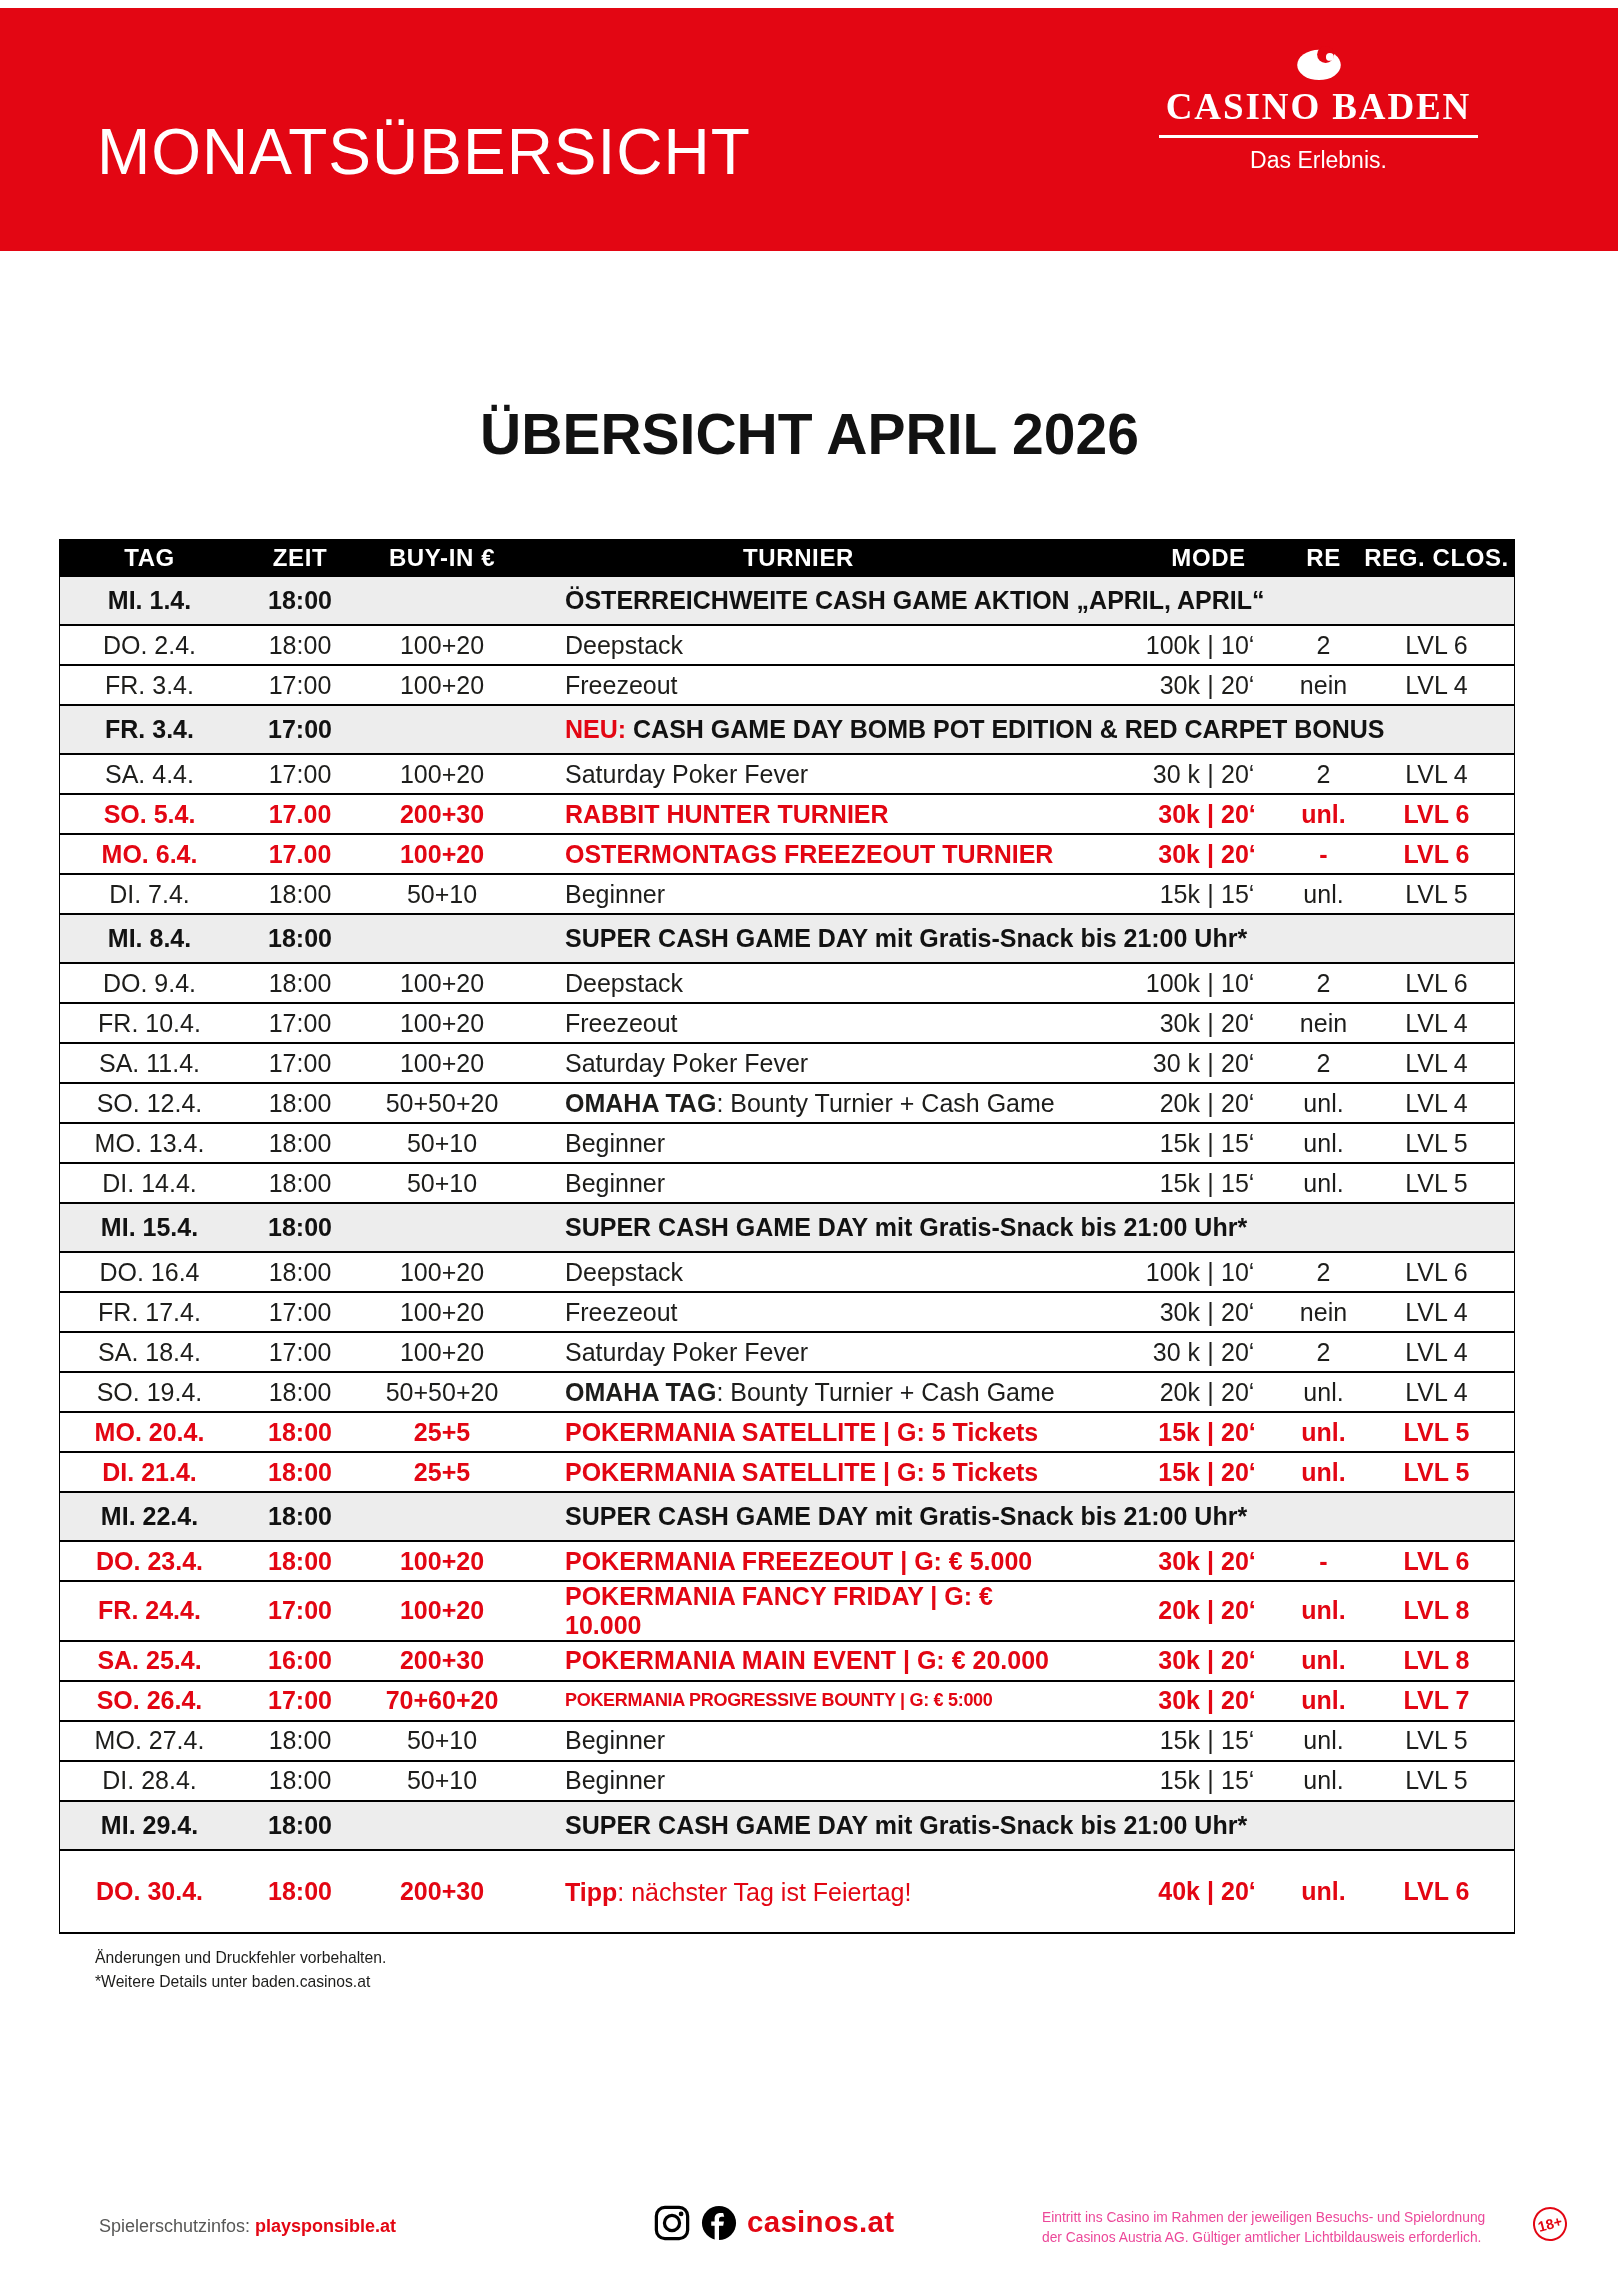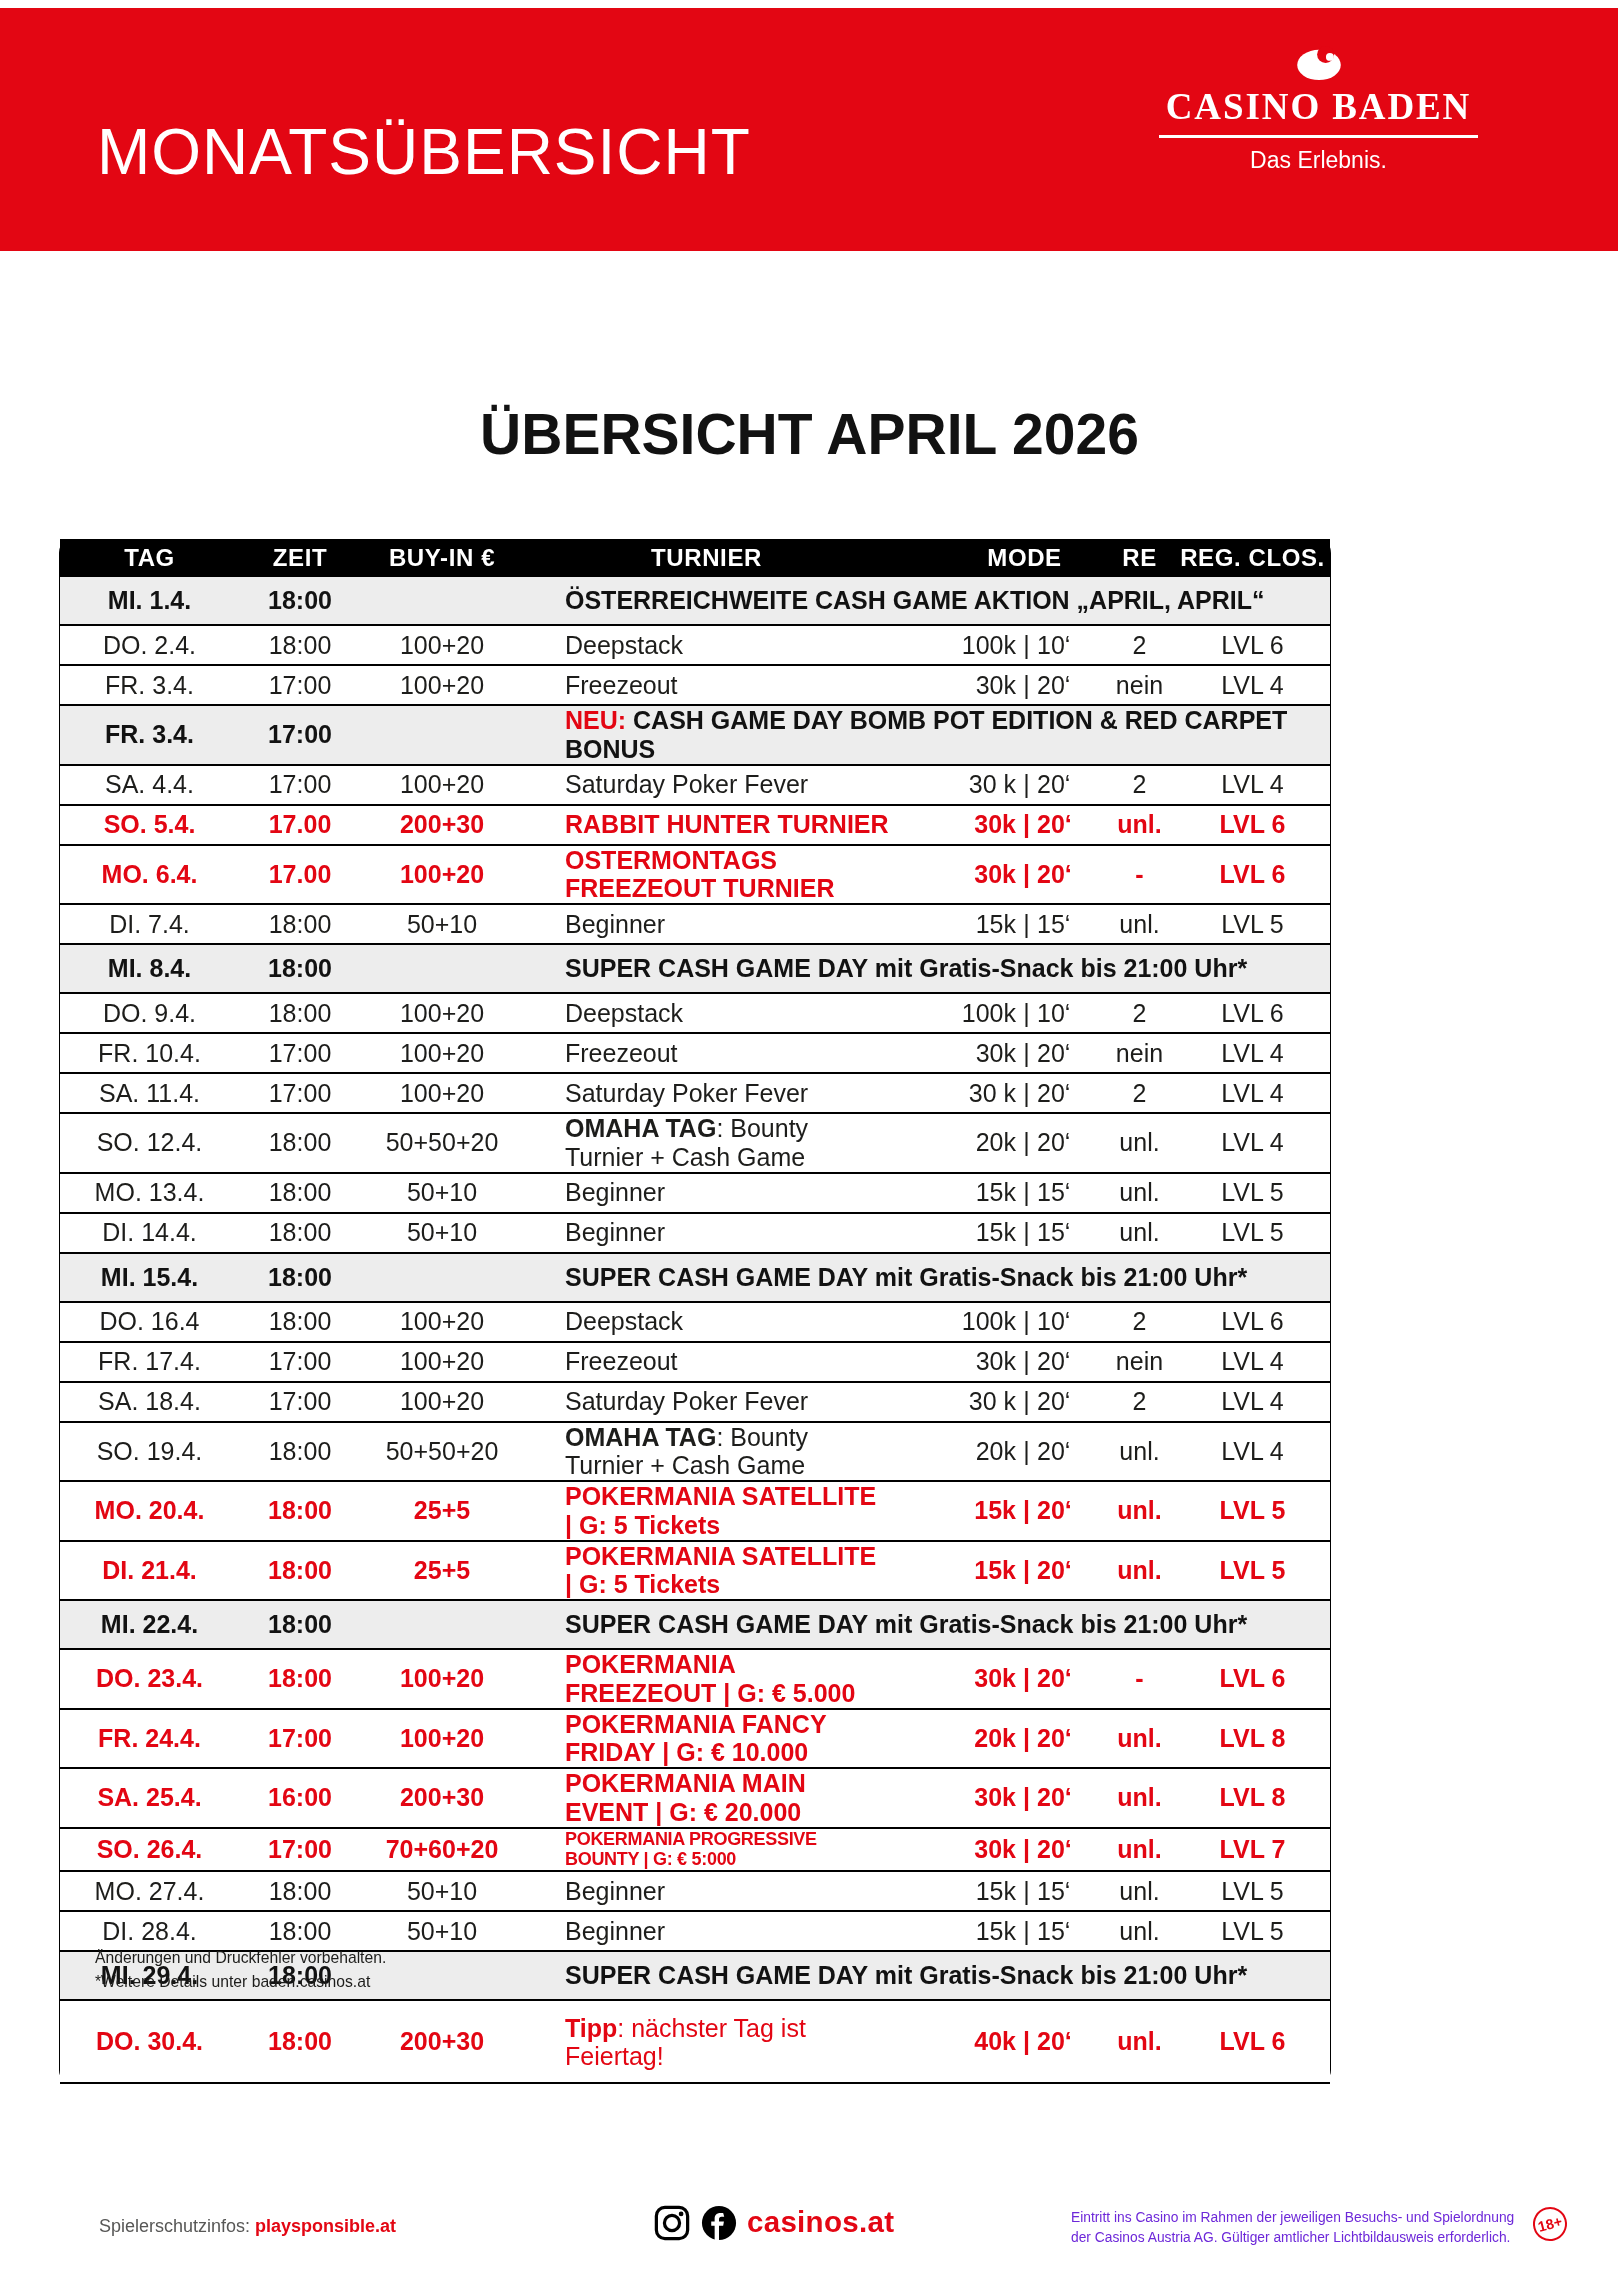--- a/index.html
+++ b/index.html
@@ -27,22 +27,22 @@
   .logo-sub { font-size:23px; font-weight:400; }
 
   
   .main-title {
     position:absolute; left:0; top:406px; width:100%; text-align:center;
     font-size:57px; font-weight:700; color:#121212; letter-spacing:0px; line-height:1;
   }
 
   
   .table {
-    position:absolute; left:59px; top:539px; width:1272px;
-    border-left:1.9px solid #000; border-right:1.9px solid #000; box-sizing:border-box;border-radius:14px;
+    position:absolute; left:59px; top:539px; width:1456px;
+    border-left:1.9px solid #000; border-right:1.9px solid #000; box-sizing:border-box;
   }
   .grid-cols { display:grid; grid-template-columns:179px 122px 162px 1fr 214px 71px 155px; }
   .thead {
     background:#000; color:#fff; height:38px; align-items:center;
     font-weight:700; font-size:24px; letter-spacing:0.6px;
   }
   .th { text-align:center; white-space:nowrap; }
   .th-mode { padding-left:55px; }
   .row {
     min-height:38px; align-items:center; border-bottom:2.9px solid #000;
@@ -69,22 +69,22 @@
 
   
   .footnotes { position:absolute; left:95px; top:1946px; font-size:15.7px; color:#1d1d1b; line-height:1.55; }
 
   
   .footer-left { position:absolute; left:99px; top:2216px; font-size:18px; color:#575756; white-space:nowrap; }
   .footer-left .red-link { color:#e30613; font-weight:700; }
   .footer-center { position:absolute; left:654px; top:2205px; display:flex; align-items:flex-start; gap:10.5px; }
   .footer-site { color:#e30613; font-weight:700; font-size:29.5px; letter-spacing:0.3px; }
   .footer-right {
-    position:absolute; left:1071px; top:2208px; width:480px;
-    font-size:13.8px; color:#6d28d9; line-height:1.45;
+    position:absolute; left:1042px; top:2208px; width:480px;
+    font-size:13.8px; color:#ec4899; line-height:1.45;
   }
   .age-badge {
     position:absolute; left:1533px; top:2207px; width:34px; height:34px;
     border:2.9px solid #e30613; border-radius:50%; color:#e30613; font-weight:700;
     font-size:14.3px; display:flex; align-items:center; justify-content:center;
     transform:rotate(-15deg); box-sizing:border-box;
   }
 </style>
 </head>
 <body>

